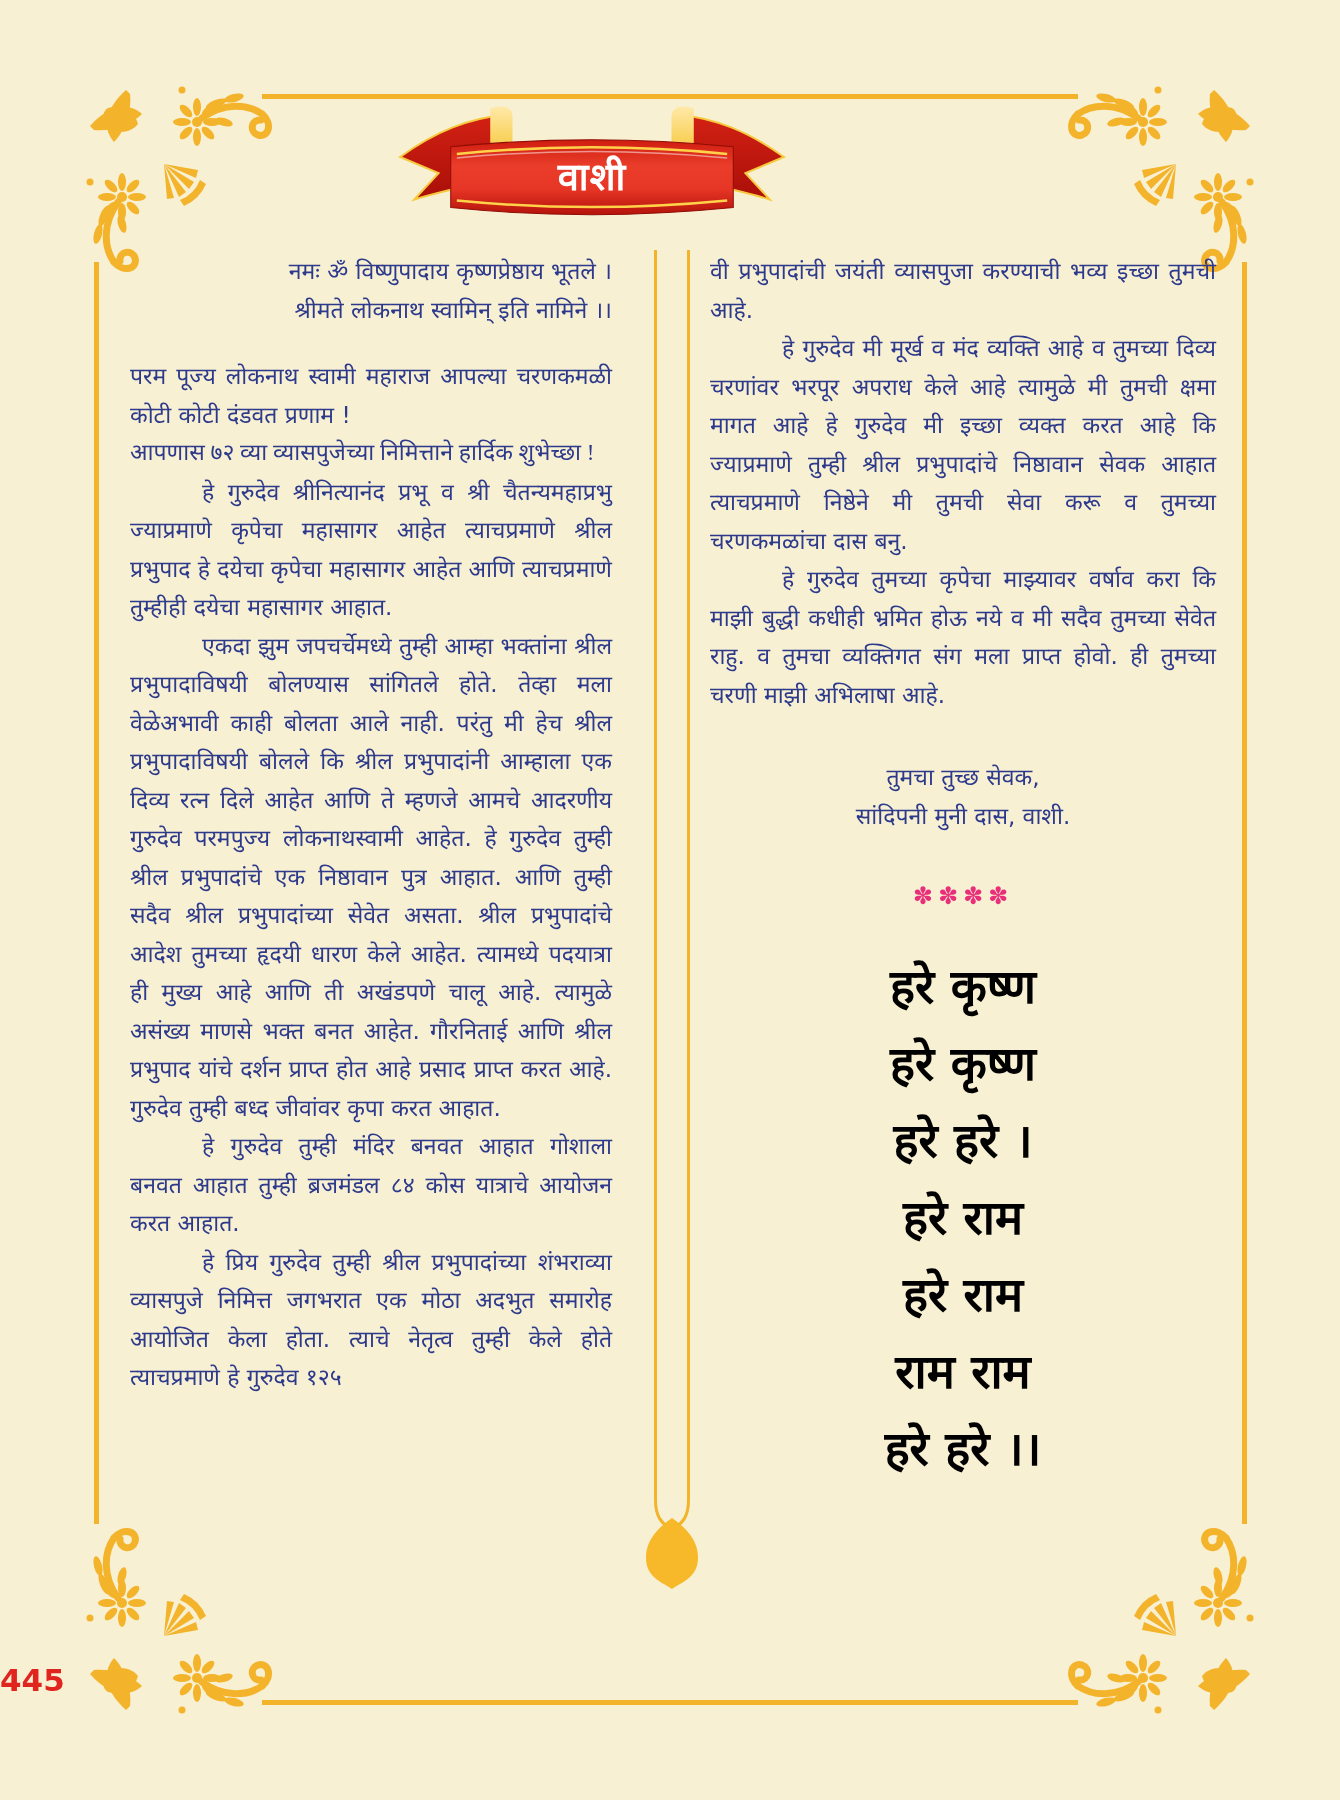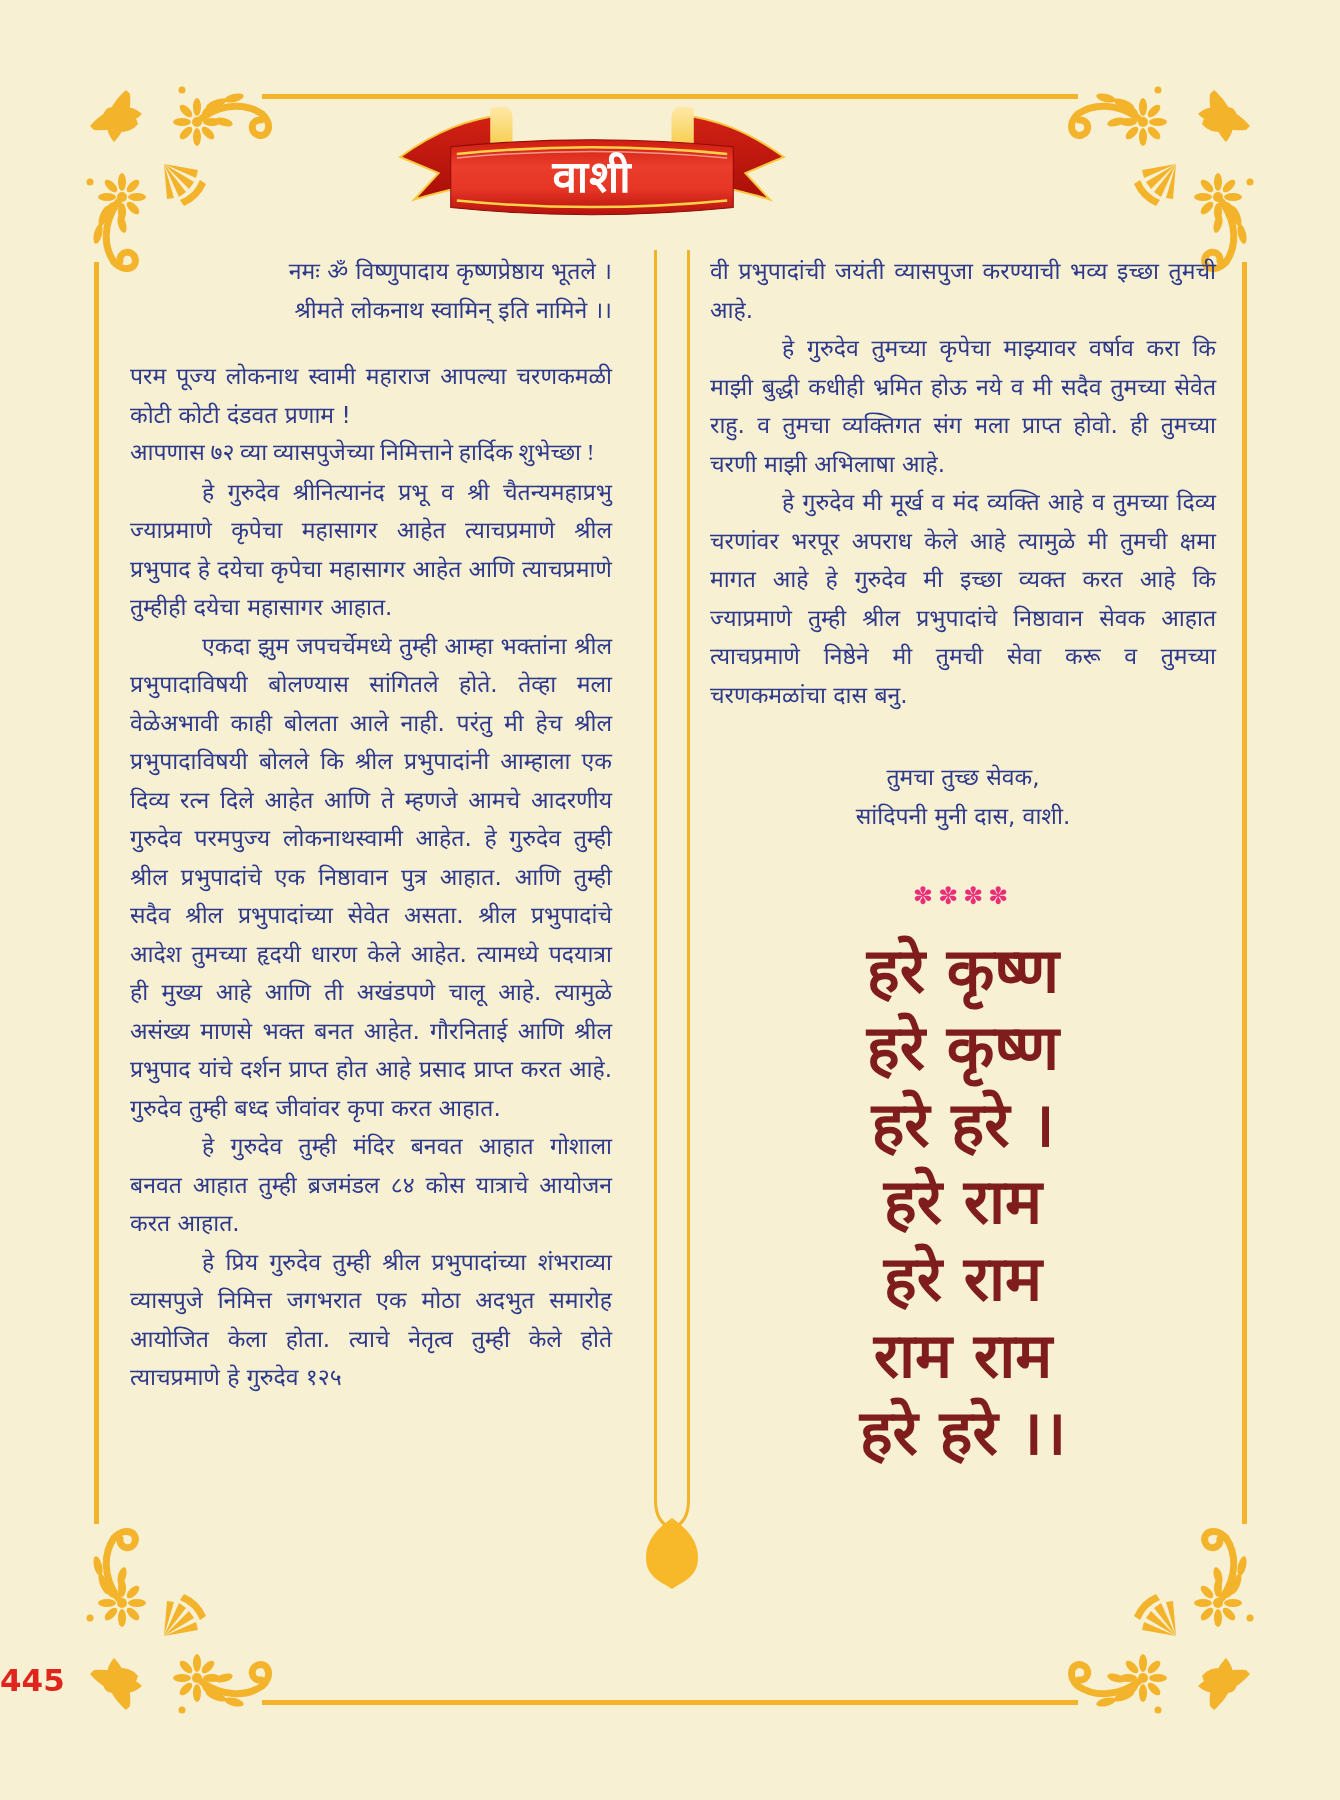--- a/index.html
+++ b/index.html
@@ -17,36 +17,36 @@
   .corner{position:absolute;width:215px;height:215px;}
   .corner.tl{left:64px;top:64px;}
   .corner.tr{left:1061px;top:64px;transform:scaleX(-1);}
   .corner.bl{left:64px;top:1521px;transform:scaleY(-1);}
   .corner.br{left:1061px;top:1521px;transform:scale(-1,-1);}
   
   .ribbon-wrap{position:absolute;left:392px;top:100px;width:400px;height:120px;}
   .banner-title{
     position:absolute;left:392px;top:155px;width:400px;height:44px;
     line-height:44px;text-align:center;color:#ffffff;font-weight:bold;
-    font-size:44px;letter-spacing:1px;
+    font-size:38px;letter-spacing:1px;
   }
   
   .col{position:absolute;top:252px;color:#2d3a8c;font-size:23px;line-height:38.5px;text-align:justify;}
   .col p{margin:0;}
   .col p.indent{text-indent:72px;}
   .col-left{left:130px;width:482px;}
   .col-right{left:710px;width:506px;}
   .invocation{text-align:right;margin-bottom:28px;}
   .greeting{margin-bottom:0;}
   .gap-after{margin-bottom:40px;font-family:Liberation Serif, serif;}
   .signature{margin-top:44px;text-align:center;}
   .separator{margin-top:42px;text-align:center;color:#ea2f7a;font-size:24px;font-weight:bold;letter-spacing:5px;}
   .mantra{
-    margin-top:16px;text-align:center;color:#7f1d1d;font-weight:bold;
-    font-size:62px;line-height:77px;font-family:"DejaVu Serif",serif;
+    margin-top:32px;text-align:center;color:#000000;font-weight:bold;
+    font-size:47px;line-height:77px;font-family:"DejaVu Serif",serif;
   }
   
   .divider{position:absolute;left:639px;top:250px;width:66px;height:1340px;}
   
   .page-number{
     position:absolute;left:0;top:1662px;width:1340px;text-align:left;
     color:#e0251f;font-size:31px;font-weight:bold;
   }
 </style>
 </head>
@@ -178,22 +178,22 @@
     <p class="greeting">परम पूज्य लोकनाथ स्वामी महाराज आपल्या चरणकमळी कोटी कोटी दंडवत प्रणाम !</p>
     <p class="gap-after">आपणास ७२ व्या व्यासपुजेच्या निमित्ताने हार्दिक शुभेच्छा !</p>
     <p class="indent">हे गुरुदेव श्रीनित्यानंद प्रभू व श्री चैतन्यमहाप्रभु ज्याप्रमाणे कृपेचा महासागर आहेत त्याचप्रमाणे श्रील प्रभुपाद हे दयेचा कृपेचा महासागर आहेत आणि त्याचप्रमाणे तुम्हीही दयेचा महासागर आहात.</p>
     <p class="indent">एकदा झुम जपचर्चेमध्ये तुम्ही आम्हा भक्तांना श्रील प्रभुपादाविषयी बोलण्यास सांगितले होते. तेव्हा मला वेळेअभावी काही बोलता आले नाही. परंतु मी हेच श्रील प्रभुपादाविषयी बोलले कि श्रील प्रभुपादांनी आम्हाला एक दिव्य रत्न दिले आहेत आणि ते म्हणजे आमचे आदरणीय गुरुदेव परमपुज्य लोकनाथस्वामी आहेत. हे गुरुदेव तुम्ही श्रील प्रभुपादांचे एक निष्ठावान पुत्र आहात. आणि तुम्ही सदैव श्रील प्रभुपादांच्या सेवेत असता. श्रील प्रभुपादांचे आदेश तुमच्या हृदयी धारण केले आहेत. त्यामध्ये पदयात्रा ही मुख्य आहे आणि ती अखंडपणे चालू आहे. त्यामुळे असंख्य माणसे भक्त बनत आहेत. गौरनिताई आणि श्रील प्रभुपाद यांचे दर्शन प्राप्त होत आहे प्रसाद प्राप्त करत आहे. गुरुदेव तुम्ही बध्द जीवांवर कृपा करत आहात.</p>
     <p class="indent">हे गुरुदेव तुम्ही मंदिर बनवत आहात गोशाला बनवत आहात तुम्ही ब्रजमंडल ८४ कोस यात्राचे आयोजन करत आहात.</p>
     <p class="indent">हे प्रिय गुरुदेव तुम्ही श्रील प्रभुपादांच्या शंभराव्या व्यासपुजे निमित्त जगभरात एक मोठा अदभुत समारोह आयोजित केला होता. त्याचे नेतृत्व तुम्ही केले होते त्याचप्रमाणे हे गुरुदेव १२५</p>
   </div>
 
   <div class="col col-right">
     <p>वी प्रभुपादांची जयंती व्यासपुजा करण्याची भव्य इच्छा तुमची आहे.</p>
+    <p class="indent">हे गुरुदेव मी मूर्ख व मंद व्यक्ति आहे व तुमच्या दिव्य चरणांवर भरपूर अपराध केले आहे त्यामुळे मी तुमची क्षमा मागत आहे हे गुरुदेव मी इच्छा व्यक्त करत आहे कि ज्याप्रमाणे तुम्ही श्रील प्रभुपादांचे निष्ठावान सेवक आहात त्याचप्रमाणे निष्ठेने मी तुमची सेवा करू व तुमच्या चरणकमळांचा दास बनु.</p>
     <p class="indent">हे गुरुदेव तुमच्या कृपेचा माझ्यावर वर्षाव करा कि माझी बुद्धी कधीही भ्रमित होऊ नये व मी सदैव तुमच्या सेवेत राहु. व तुमचा व्यक्तिगत संग मला प्राप्त होवो. ही तुमच्या चरणी माझी अभिलाषा आहे.</p>
-    <p class="indent">हे गुरुदेव मी मूर्ख व मंद व्यक्ति आहे व तुमच्या दिव्य चरणांवर भरपूर अपराध केले आहे त्यामुळे मी तुमची क्षमा मागत आहे हे गुरुदेव मी इच्छा व्यक्त करत आहे कि ज्याप्रमाणे तुम्ही श्रील प्रभुपादांचे निष्ठावान सेवक आहात त्याचप्रमाणे निष्ठेने मी तुमची सेवा करू व तुमच्या चरणकमळांचा दास बनु.</p>
     <div class="signature">
       <div>तुमचा तुच्छ सेवक,</div>
       <div>सांदिपनी मुनी दास, वाशी.</div>
     </div>
     <div class="separator">✽✽✽✽</div>
     <div class="mantra">
       <div>हरे कृष्ण</div>
       <div>हरे कृष्ण</div>
       <div>हरे हरे ।</div>
       <div>हरे राम</div>

